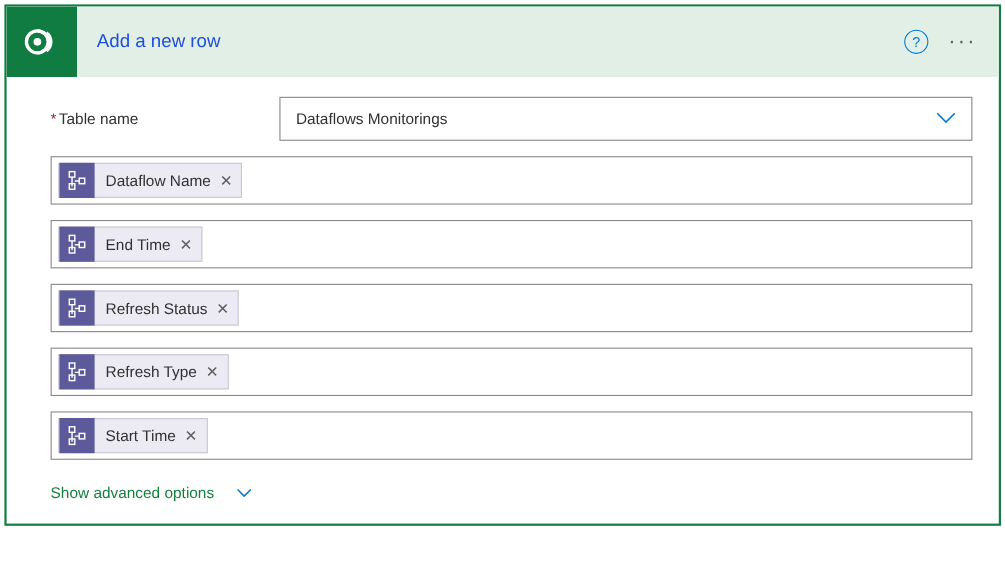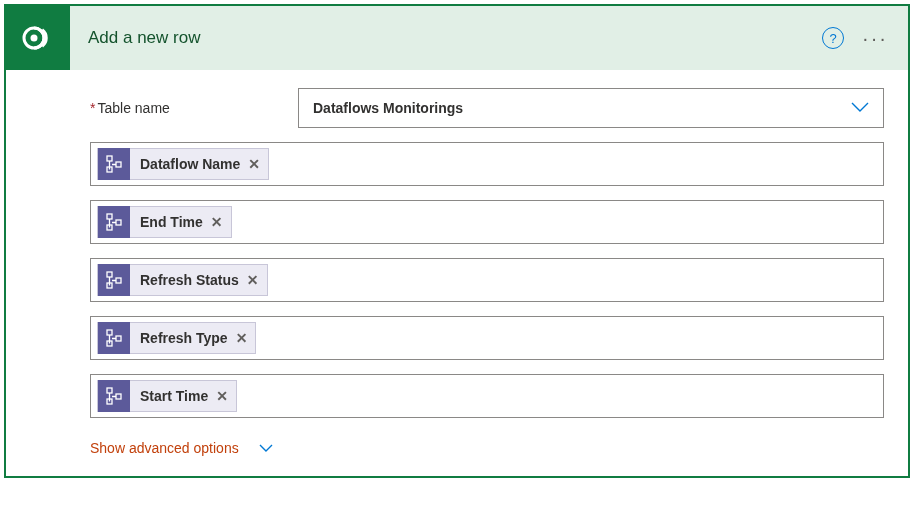--- a/index.html
+++ b/index.html
@@ -25,21 +25,21 @@
   .header-icon-wrap {
     width: 64px;
     height: 64px;
     background: #107c41;
     display: flex;
     align-items: center;
     justify-content: center;
   }
   .header-title {
     font-size: 17px;
-    color: #14532d;
+    color: #1d4ed8;
     padding-left: 18px;
     flex: 1;
   }
   .header-actions {
     display: flex;
     align-items: center;
     gap: 18px;
   }
   .help-circle {
     width: 22px;
@@ -56,40 +56,38 @@
   .ellipsis {
     font-size: 20px;
     letter-spacing: 2px;
     color: #605e5c;
     cursor: pointer;
     line-height: 10px;
     padding-right: 6px;
   }
   .body {
     padding: 18px 24px 20px 40px;
-    margin-left: 44px;
   }
   .row {
     display: flex;
     align-items: center;
     margin-bottom: 14px;
   }
   .label-cell {
     width: 208px;
     flex-shrink: 0;
     font-size: 14px;
     color: #323130;
   }
   .req {
     color: #a4262c;
     margin-right: 2px;
   }
   .control-cell {
     flex: 1;
-    font-weight: bold;
   }
   .select-box {
     border: 1px solid #8a8886;
     height: 40px;
     display: flex;
     align-items: center;
     justify-content: space-between;
     padding: 0 14px;
     cursor: pointer;
     background: #fff;
@@ -127,21 +125,21 @@
     color: #323130;
     font-size: 14px;
   }
   .token-x {
     color: #605e5c;
     font-size: 14px;
     margin-left: 8px;
     cursor: pointer;
   }
   .adv {
-    color: #c2410c;
+    color: #15803d;
     font-size: 14px;
     cursor: pointer;
     display: inline-flex;
     align-items: center;
     gap: 20px;
     margin-top: 8px;
   }
   .adv-caret { color: #0078d4; }
 </style>
 </head>

